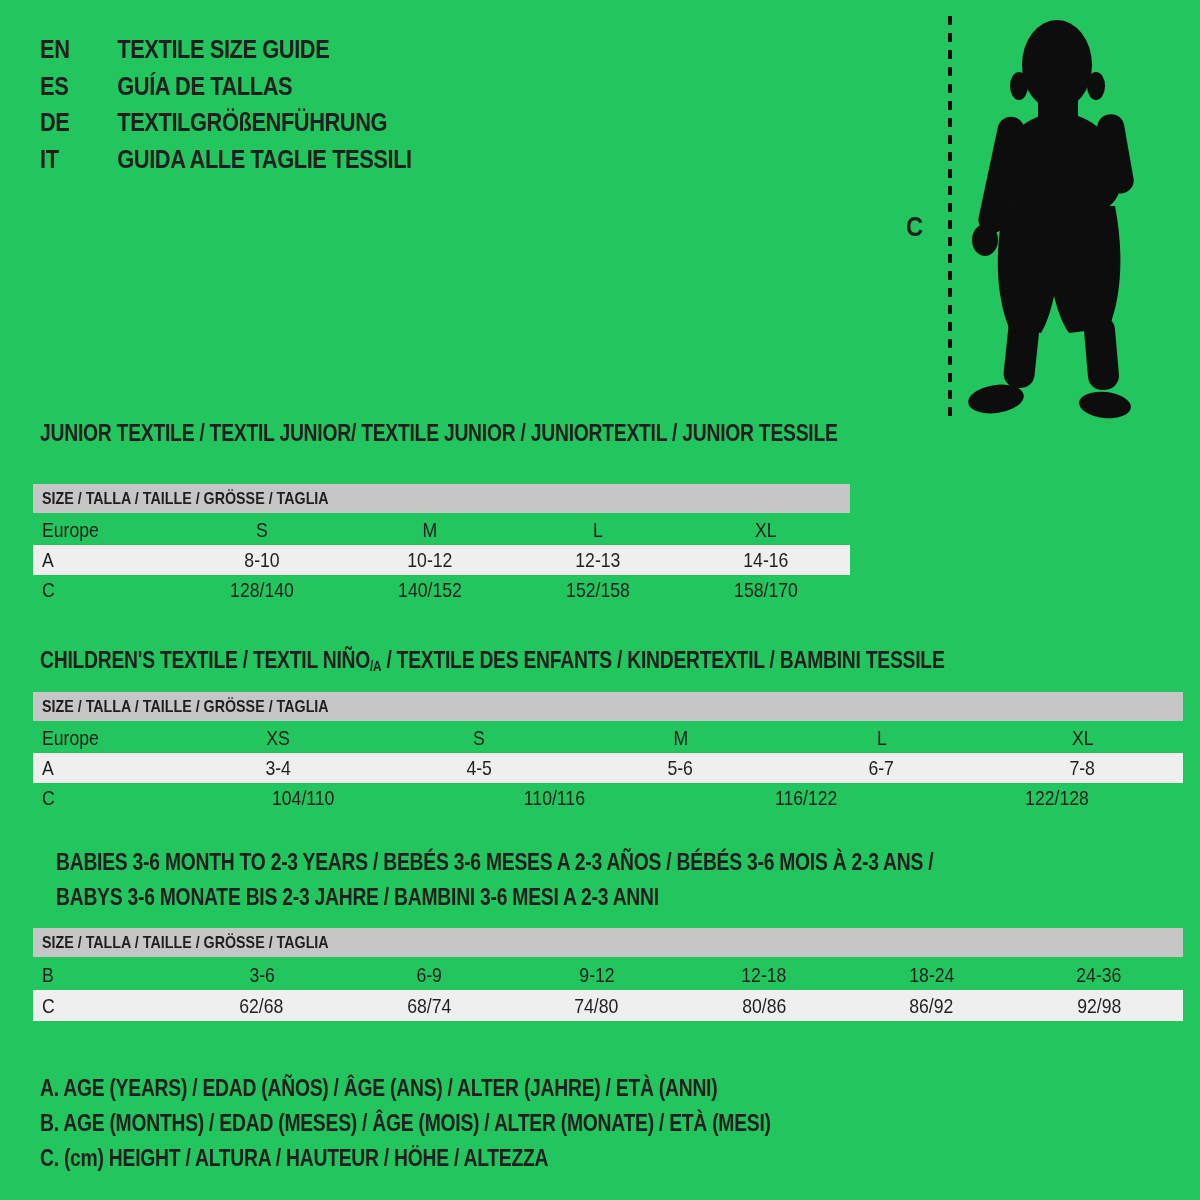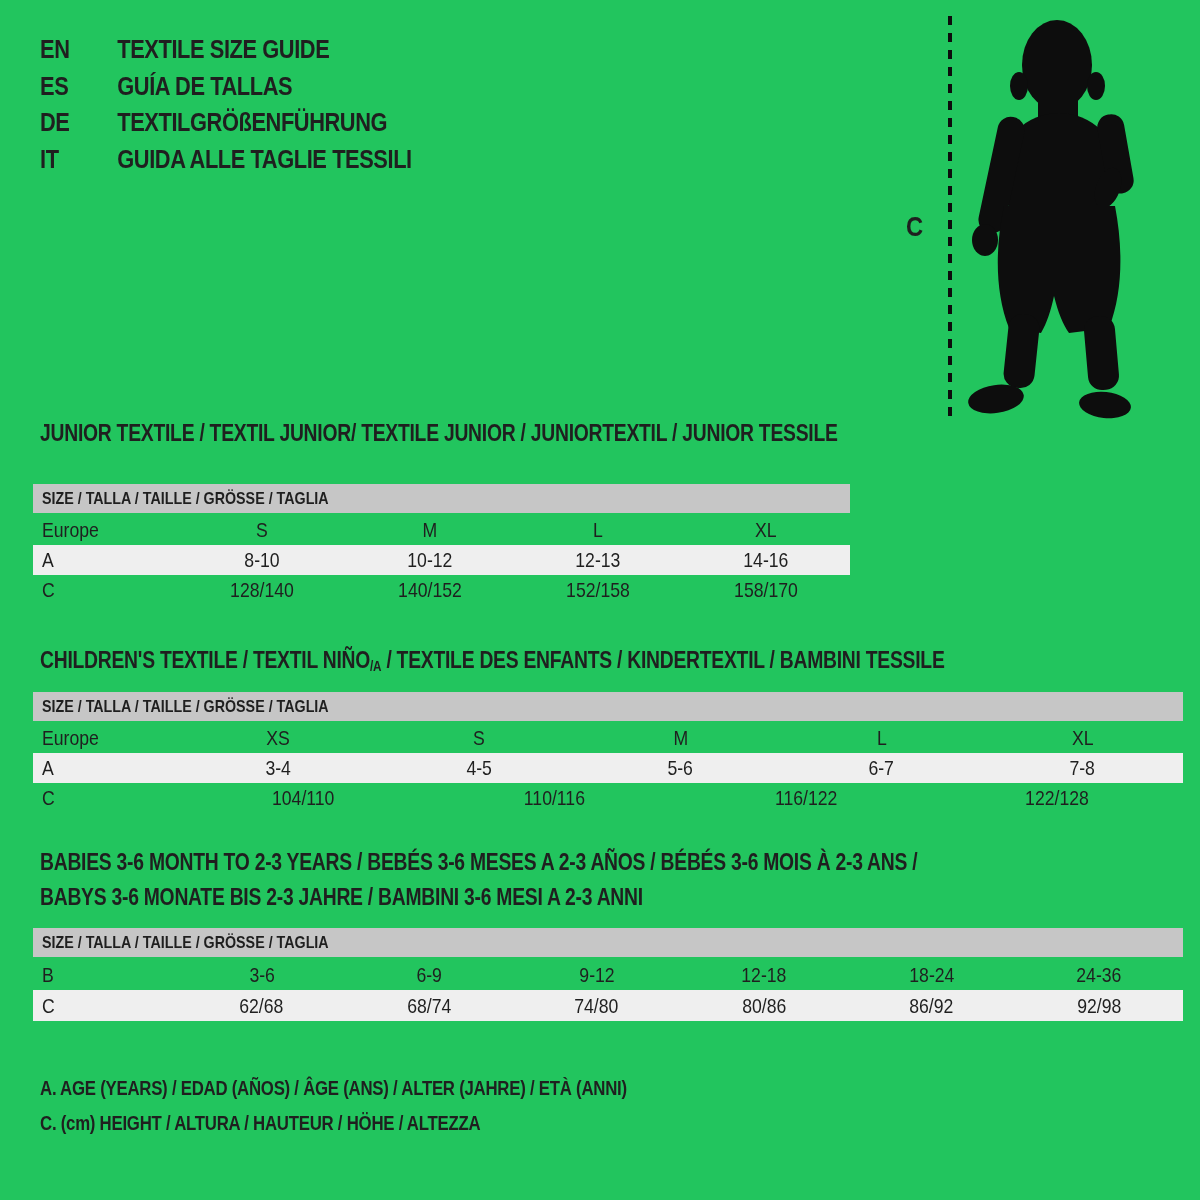--- a/index.html
+++ b/index.html
@@ -30,42 +30,42 @@
     position:absolute; left:906px; top:212px; font-size:27px; font-weight:bold;
     transform:scaleX(0.88); transform-origin:0 50%;
   }
   .silhouette { position:absolute; left:962px; top:16px; color:var(--silhouette,#0d0d0d); }
 
   
   .heading { position:absolute; left:40px; font-size:23px; font-weight:bold; line-height:26px; letter-spacing:-0.3px; }
   .junior-heading   { top:420px; }
   .children-heading { top:618px;margin-top:29px; }
   .babies-heading   { top:845px; }
-  .babies-heading .h-line { height:35px; line-height:35px; }
+  .babies-heading .h-line { height:35px; line-height:35px;margin-left:16px; }
   .sub { font-size:14px; position:relative; top:3px; }
 
   
   .tbl { position:absolute; font-size:21px; }
   .tbl-junior   { left:33px; top:484px; width:817px; }
   .tbl-children { left:33px; top:692px; width:1150px; }
   .tbl-babies   { left:33px; top:928px; width:1150px; }
   .tbl-header {
     height:29px; line-height:29px; padding-left:9px; margin-bottom:2px;
     background:var(--table-header-bg,#c6c6c6);
     font-size:17px; font-weight:bold;
   }
   .tbl-row { display:flex; height:30px; line-height:30px;align-items:center; }
   .tbl-babies .tbl-row { height:31px; line-height:31px; }
   .tbl-row.shaded { background:var(--row-shaded-bg,#efefef); }
   .cell-label { width:145px; padding-left:9px; }
   .cell { flex:1; text-align:center; }
 
   
   .legend { position:absolute; left:40px; top:1071px; }
-  .legend-line { height:35px; line-height:35px; font-size:20px; font-weight:bold; letter-spacing:-0.3px; }
+  .legend-line { height:35px; line-height:35px; font-size:23px; font-weight:bold; letter-spacing:-0.3px; }
 </style>
 </head>
 <body>
 
 <div class="page">
 
   <header class="lang-block">
     <div class="lang-row"><span class="cond-left"><span class="lang-code">EN</span><span>TEXTILE SIZE GUIDE</span></span></div>
     <div class="lang-row"><span class="cond-left"><span class="lang-code">ES</span><span>GUÍA DE TALLAS</span></span></div>
     <div class="lang-row"><span class="cond-left"><span class="lang-code">DE</span><span>TEXTILGRÖßENFÜHRUNG</span></span></div>
@@ -170,16 +170,17 @@
       <span class="cell"><span class="cond">68/74</span></span>
       <span class="cell"><span class="cond">74/80</span></span>
       <span class="cell"><span class="cond">80/86</span></span>
       <span class="cell"><span class="cond">86/92</span></span>
       <span class="cell"><span class="cond">92/98</span></span>
     </div>
   </div>
 
   <footer class="legend">
     <div class="legend-line"><span class="cond-left">A. AGE (YEARS) / EDAD (AÑOS) / ÂGE (ANS) / ALTER (JAHRE) / ETÀ (ANNI)</span></div>
+    <div class="legend-line"><span class="cond-left">B. AGE (MONTHS) / EDAD (MESES) / ÂGE (MOIS) / ALTER (MONATE) / ETÀ (MESI)</span></div>
     <div class="legend-line"><span class="cond-left">C. (cm) HEIGHT / ALTURA / HAUTEUR / HÖHE / ALTEZZA</span></div>
   </footer>
 
 </div>
 
 </body></html>

